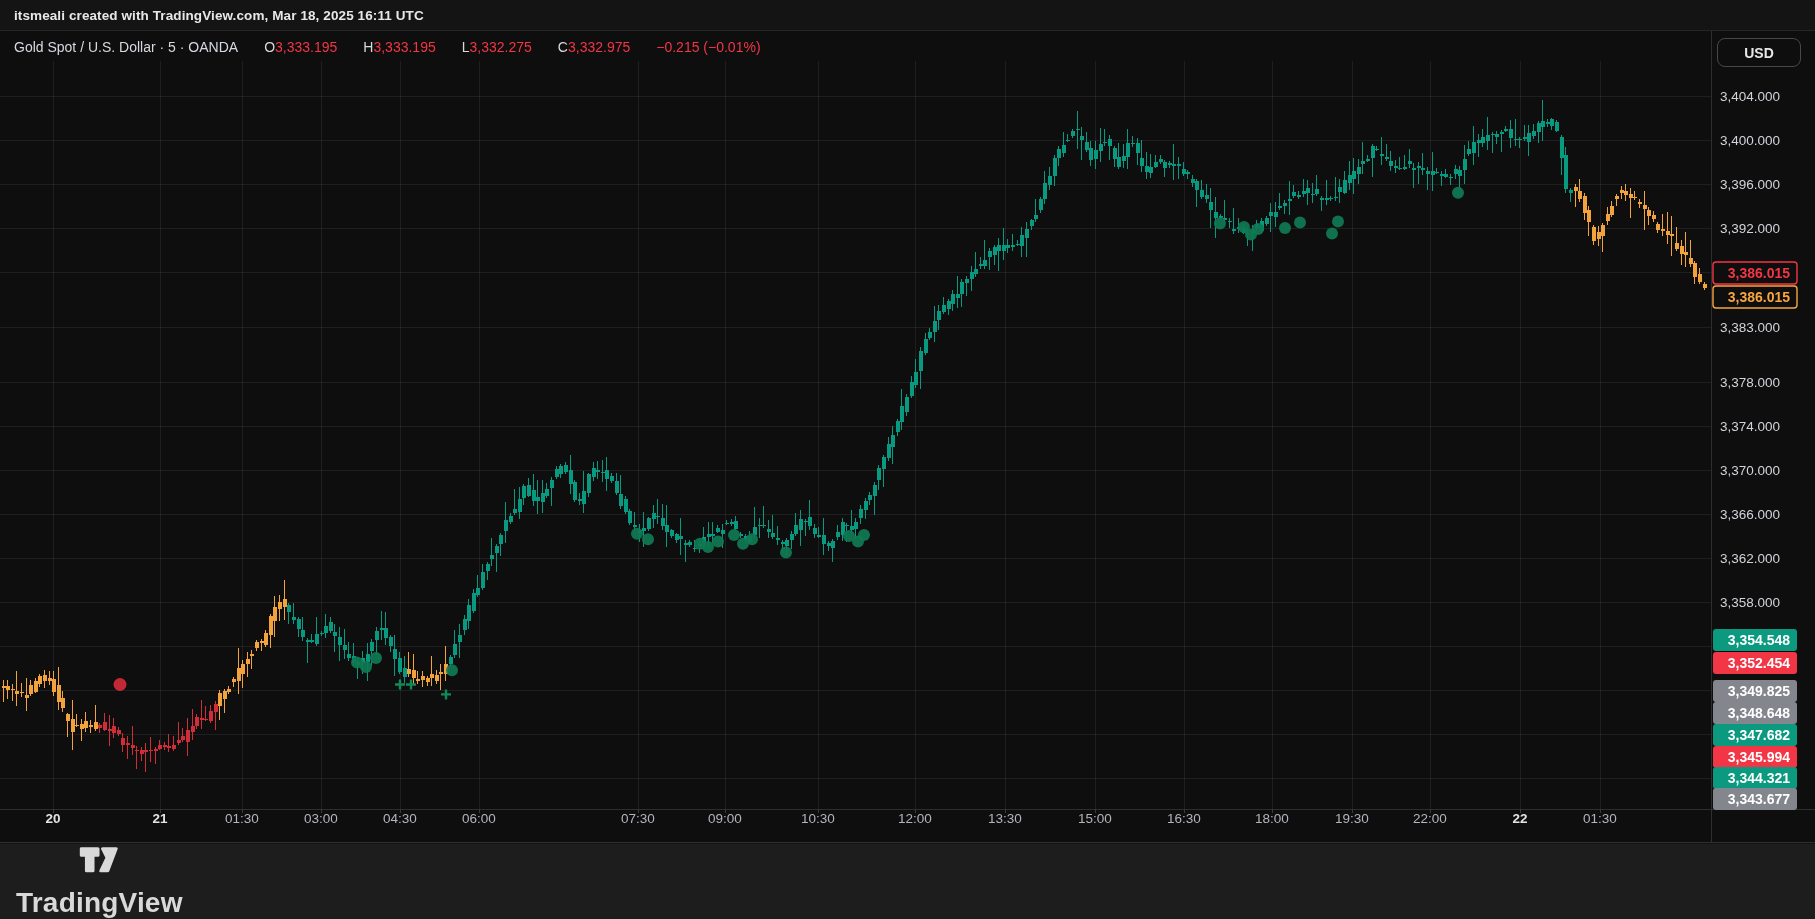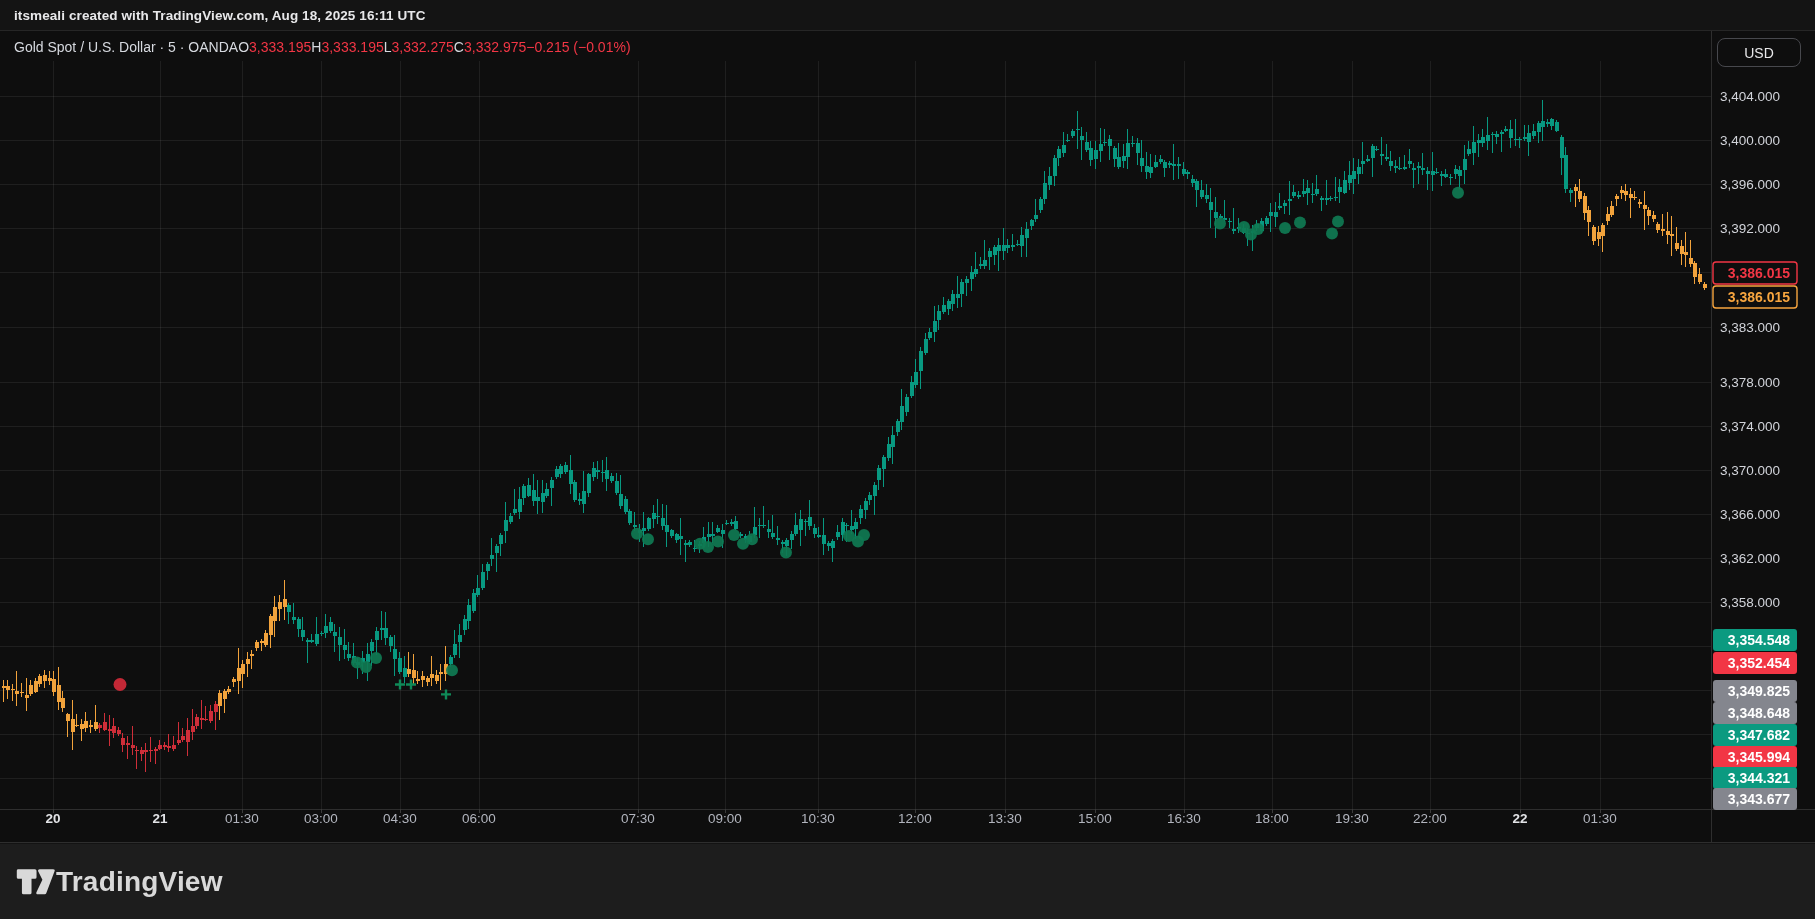--- a/index.html
+++ b/index.html
@@ -10,40 +10,40 @@
     background:#141414; display:flex; align-items:center; padding-left:14px; }
   .top-strip span { color:#e8e8ea; font-size:13.5px; font-weight:700; letter-spacing:.1px; }
 
   .chart-panel { position:absolute; left:0; top:30px; width:1815px; height:813px;
     background:#0e0e0e; border-top:1px solid #262626; border-bottom:1px solid #2e2e2e; }
 
   .symbol-row { position:absolute; left:14px; top:8px; z-index:5; display:flex; align-items:flex-start;
     font-size:14px; color:#d6d9df; white-space:pre; }
   .symbol-row .red { color:#f23645; }
   .symbol-row .lab { color:#d6d9df; }
-  .symbol-row .grp { margin-left:0; }
+  .symbol-row .grp { margin-left:26px; }
 
   .usd-btn { position:absolute; right:14px; top:7px; z-index:5; width:84px; height:29px;
-    border:1.5px solid #47484d; border-radius:8px; color:#e8e8ea; font-size:14px; font-weight:400;
+    border:1.5px solid #47484d; border-radius:8px; color:#e8e8ea; font-size:14px; font-weight:700;
     display:flex; align-items:center; justify-content:center; background:transparent; cursor:pointer; }
 
   .chart-svg { position:absolute; left:0; top:0; }
 
   .footer { position:absolute; left:0; top:844px; width:1815px; height:75px; background:#1d1d1d;
     display:flex; align-items:center; padding-left:16px; }
-  .brand { display:flex; align-items:center; text-decoration:none; }
+  .brand { display:flex; align-items:center; gap:11px; text-decoration:none;flex-direction:column; }
   .brand-text { color:#d9d9d9; font-size:28px; font-weight:700; letter-spacing:.2px; }
 </style>
 </head>
 <body>
 
 <div id="app">
 
   <div class="top-strip">
-    <span>itsmeali created with TradingView.com, Aug 18, 2025 16:11 UTC</span>
+    <span>itsmeali created with TradingView.com, Mar 18, 2025 16:11 UTC</span>
   </div>
 
   <div class="chart-panel">
     <svg id="chart" class="chart-svg" width="1815" height="813">
         <rect x="0" y="65" width="1711" height="1" fill="rgba(255,255,255,0.07)"></rect>
         <rect x="0" y="109" width="1711" height="1" fill="rgba(255,255,255,0.07)"></rect>
         <rect x="0" y="153" width="1711" height="1" fill="rgba(255,255,255,0.07)"></rect>
         <rect x="0" y="197" width="1711" height="1" fill="rgba(255,255,255,0.07)"></rect>
         <rect x="0" y="241" width="1711" height="1" fill="rgba(255,255,255,0.07)"></rect>
         <rect x="0" y="296" width="1711" height="1" fill="rgba(255,255,255,0.07)"></rect>

